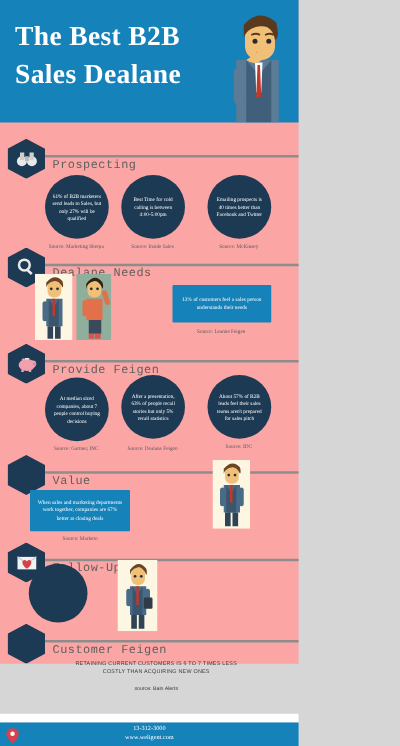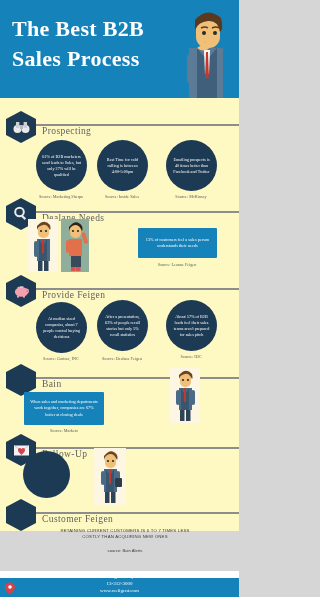--- a/index.html
+++ b/index.html
@@ -2,21 +2,21 @@
 <html><head>
 <meta charset="utf-8">
 <style>
   html,body{margin:0;padding:0;}
   body{
     width:239px;height:597px;overflow:hidden;
     background:#d6d6d6;
     font-family:"Liberation Sans",sans-serif;
     position:relative;
   }
-  .infographic{width:239px;height:531px;position:relative;background:#fef9c3;}
+  .infographic{width:239px;height:531px;position:relative;background:#fca5a5;}
 
   
   .header{
     position:absolute;left:0;top:0;width:239px;height:98px;
     background:#1682ba;overflow:hidden;
   }
   .header-title{
     position:absolute;left:12px;top:14px;width:160px;
     color:#ffffff;
     font-family:"Liberation Serif",serif;
@@ -35,21 +35,21 @@
   .badge{
     position:absolute;left:6px;top:-13px;width:30px;height:32px;
     background:#1d3a54;
     clip-path:polygon(50% 0%,100% 25%,100% 75%,50% 100%,0% 75%,0% 25%);
     display:flex;align-items:center;justify-content:center;
   }
   .badge svg{display:block;}
   .sec-title{
     position:absolute;left:42px;top:2px;
     color:#5f5f5f;
-    font-family:Liberation Serif, serif;
+    font-family:Liberation Mono, monospace;
     font-size:9.5px;letter-spacing:.4px;
   }
 
   
   .circle{
     position:absolute;border-radius:50%;
     background:#1d3a54;color:#ffffff;
     display:flex;align-items:center;justify-content:center;
     text-align:center;
     font-size:4.2px;line-height:6px;
@@ -102,21 +102,21 @@
   }
 </style>
 </head>
 <body>
 
 <div class="infographic">
 
   <div class="header">
     <div class="header-title">
       <span>The Best B2B</span>
-      <span class="l2">Sales Process</span>
+      <span class="l2">Sales Dealane</span>
     </div>
     <svg class="header-figure" viewBox="0 0 70 94">
       <rect x="22" y="44" width="34" height="50" fill="#5b7b96"></rect>
       <path d="M30 44 L40 56 L50 44 L50 94 L30 94 Z" fill="#3f5f7a"></path>
       <path d="M37 46 L43 46 L42 70 L38 70 Z" fill="#ffffff"></path>
       <path d="M39 48 L41 48 L42 74 L38 74 Z" fill="#c0392b"></path>
       <rect x="29" y="14" width="24" height="30" rx="11" fill="#f0c078"></rect>
       <path d="M28 16 q12 -14 26 -2 q3 12 -1 14 q-2 -12 -12 -11 q-10 1 -13 9 Z" fill="#5a3a1e"></path>
       <circle cx="37" cy="29" r="2" fill="#2b2b2b"></circle>
       <circle cx="48" cy="29" r="2" fill="#2b2b2b"></circle>
@@ -214,21 +214,21 @@
 
   <div class="circle" style="left:97px;top:300px;width:51px;height:51px;">After a presentation, 63% of people recall stories but only 5% recall statistics</div>
   <div class="src" style="left:77px;top:356px;">Source: Dealane Feigen</div>
 
   <div class="circle" style="left:166px;top:300px;width:51px;height:51px;">About 57% of B2B leads feel their sales teams aren't prepared for sales pitch</div>
   <div class="src" style="left:146px;top:354px;">Source: IDC</div>
 
   <div class="section" style="top:377px;">
     <div class="divider"></div>
     <div class="badge"></div>
-    <div class="sec-title">Bain</div>
+    <div class="sec-title">Value</div>
   </div>
 
   <div class="bluebox" style="left:24px;top:392px;width:80px;height:33px;">When sales and marketing departments work together, companies are 67% better at closing deals</div>
   <div class="src" style="left:19px;top:428px;">Source: Marketo</div>
 
   <svg class="person" style="left:170px;top:368px;width:30px;height:55px;" viewBox="0 0 30 55">
     <rect width="30" height="55" fill="#fdf6e3"></rect>
     <rect x="9" y="20" width="13" height="22" fill="#4a6b87"></rect>
     <path d="M11 20 L15 27 L19 20 L19 42 L11 42 Z" fill="#39566e"></path>
     <rect x="14" y="20" width="2" height="14" fill="#c0392b"></rect>

